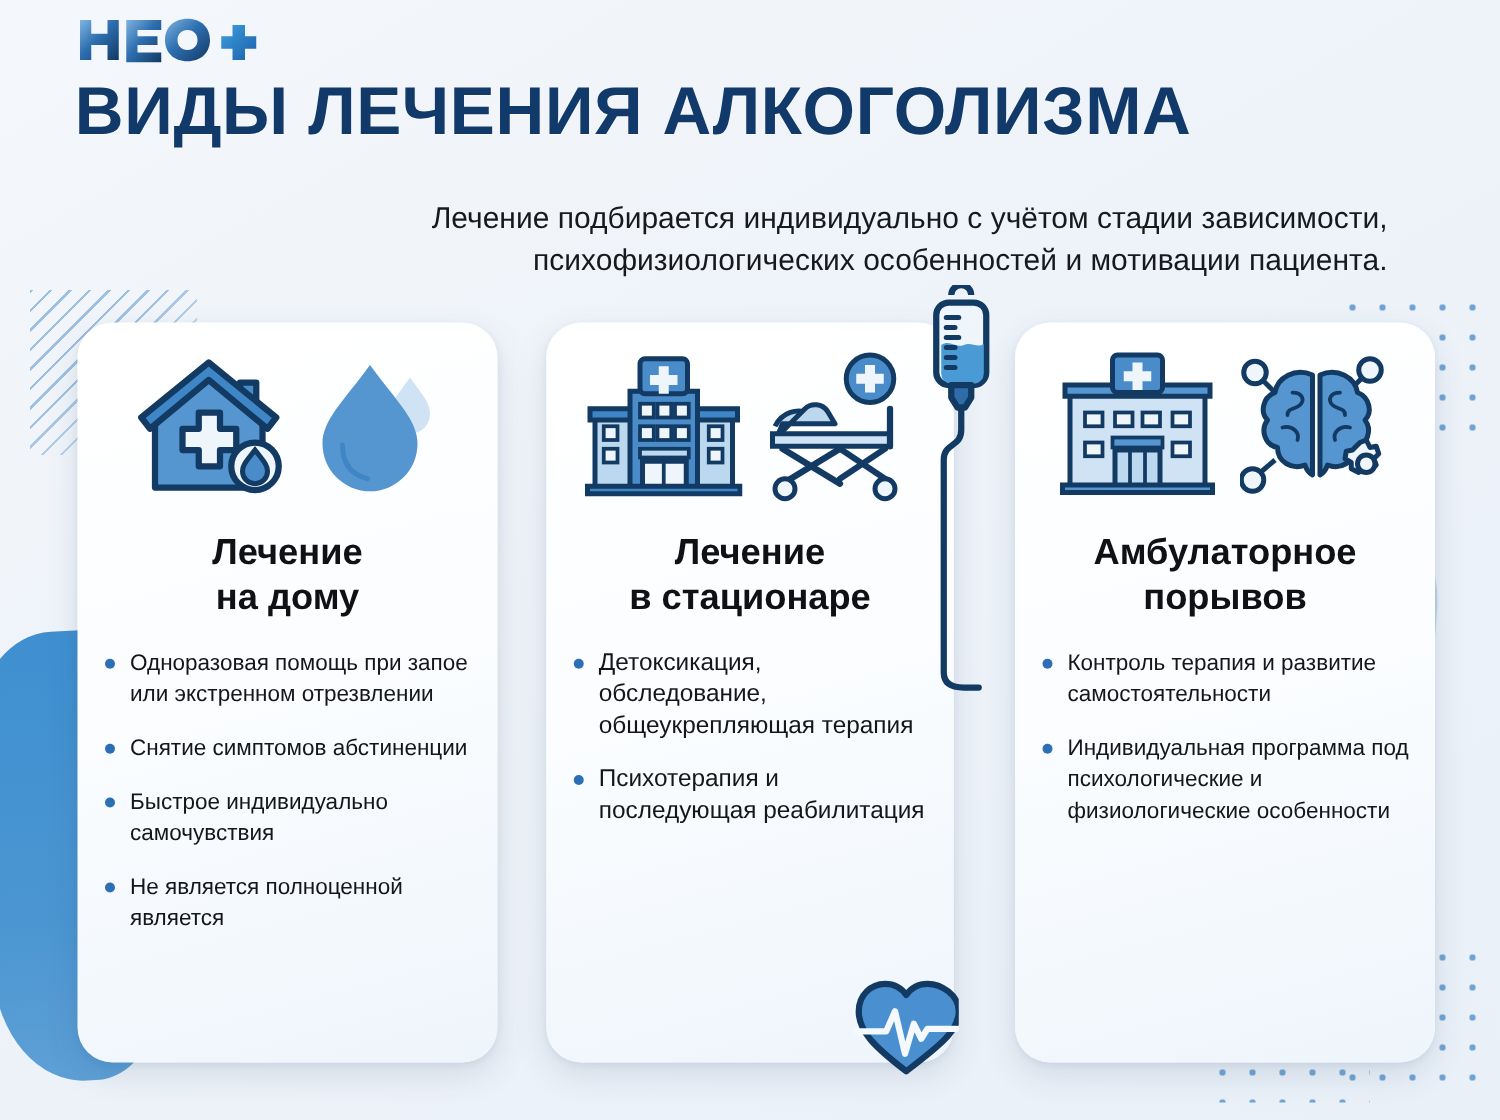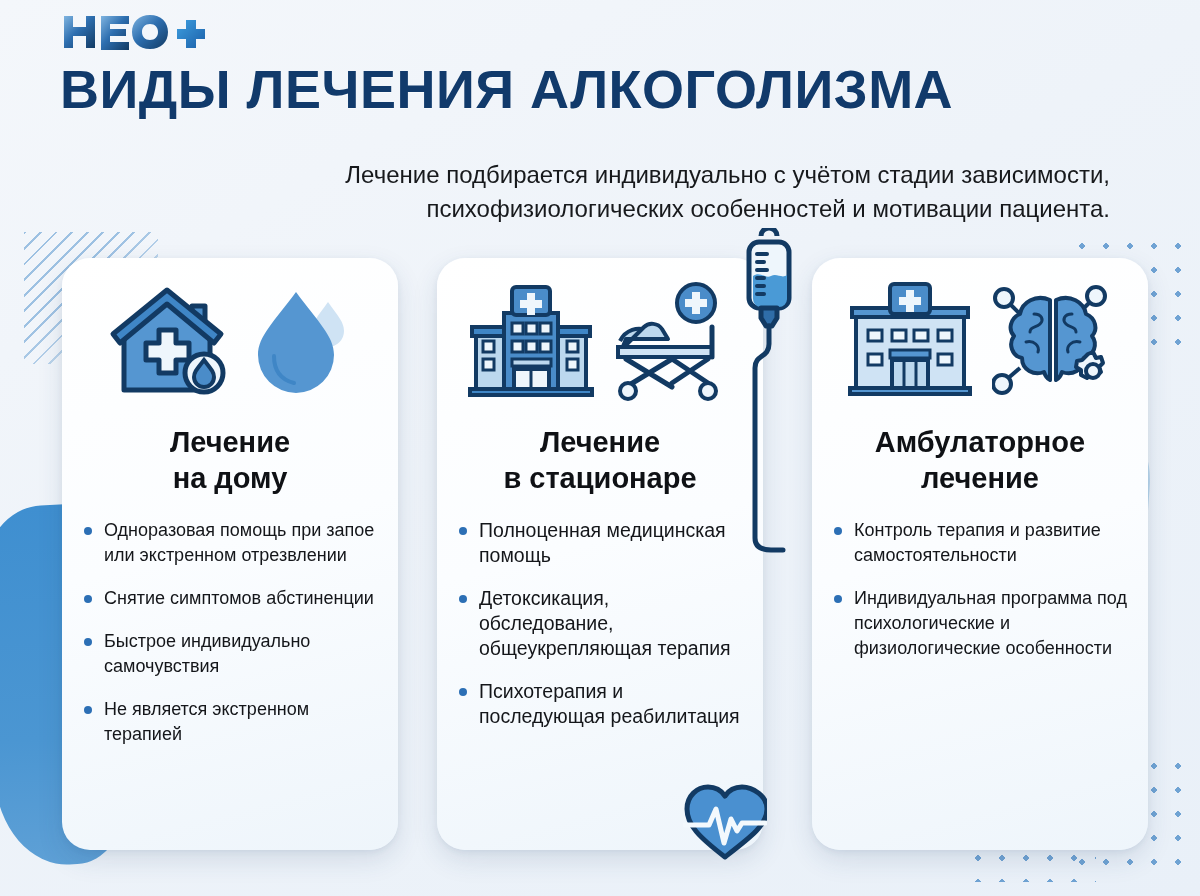--- a/index.html
+++ b/index.html
@@ -156,21 +156,21 @@
           <path d="M22 78 c0 16 8 24 20 27" fill="none" stroke="#3f86c6" stroke-width="4" stroke-linecap="round"></path>
         </svg>
       </span>
     </div>
     <div class="card-title">Лечение
 на дому</div>
     <ul class="bullets">
       <li>Одноразовая помощь при запое или экстренном отрезвлении</li>
       <li>Снятие симптомов абстиненции</li>
       <li>Быстрое индивидуально самочувствия</li>
-      <li>Не является экстренном терапией</li>
+      <li>Не является полноценной является</li>
     </ul>
   </div>
 
   <div class="card" id="card-2">
     <div class="card-icons">
       <span>
         <svg width="126" height="126" viewBox="0 0 126 126">
           <rect x="8" y="54" width="30" height="58" fill="#bcd8ee" stroke="#123a63" stroke-width="4"></rect>
           <rect x="88" y="54" width="30" height="58" fill="#bcd8ee" stroke="#123a63" stroke-width="4"></rect>
           <rect x="4" y="48" width="38" height="9" fill="#3f86c6" stroke="#123a63" stroke-width="4"></rect>
@@ -206,21 +206,20 @@
           <path d="M100 48 v30" stroke="#123a63" stroke-width="5" stroke-linecap="round"></path>
           <path d="M14 80 L60 108 M60 80 L14 108 M60 80 L96 104 M96 80 L60 104" stroke="#123a63" stroke-width="5" stroke-linecap="round" fill="none"></path>
           <circle cx="16" cy="112" r="8" fill="#eef6fc" stroke="#123a63" stroke-width="4"></circle>
           <circle cx="96" cy="112" r="8" fill="#eef6fc" stroke="#123a63" stroke-width="4"></circle>
         </svg>
       </span>
     </div>
     <div class="card-title">Лечение
 в стационаре</div>
     <ul class="bullets">
-      <li>Полноценная медицинская помощь</li>
       <li>Детоксикация, обследование, общеукрепляющая терапия</li>
       <li>Психотерапия и последующая реабилитация</li>
     </ul>
   </div>
 
   <div class="card" id="card-3">
     <div class="card-icons">
       <span>
         <svg width="128" height="124" viewBox="0 0 128 124">
           <rect x="10" y="34" width="108" height="76" fill="#cfe3f4" stroke="#123a63" stroke-width="4"></rect>
@@ -261,21 +260,21 @@
             <path d="M34 62 c8 -2 14 4 12 10"></path>
             <path d="M80 34 c-8 0 -10 6 -6 10 s10 2 10 8"></path>
             <path d="M88 62 c-8 -2 -14 4 -12 10"></path>
           </g>
           <path d="M96 74 l5 -2 3 6 5 -1 2 6 -4 4 2 5 -5 4 -5 -2 -4 4 -6 -3 0 -5 -5 -3 1 -6 5 -1 Z" fill="#eef6fc" stroke="#123a63" stroke-width="4" stroke-linejoin="round"></path>
           <circle cx="101" cy="91" r="7" fill="#eef6fc" stroke="#123a63" stroke-width="4"></circle>
         </svg>
       </span>
     </div>
     <div class="card-title">Амбулаторное
-лечение</div>
+порывов</div>
     <ul class="bullets">
       <li>Контроль терапия и развитие самостоятельности</li>
       <li>Индивидуальная программа под психологические и физиологические особенности</li>
     </ul>
   </div>
 </div>
 
 <div id="iv-drip">
   <svg width="70" height="330" viewBox="0 0 70 330">
     <rect x="16" y="14" width="40" height="66" rx="10" fill="#eef6fc" stroke="#123a63" stroke-width="5"></rect>

